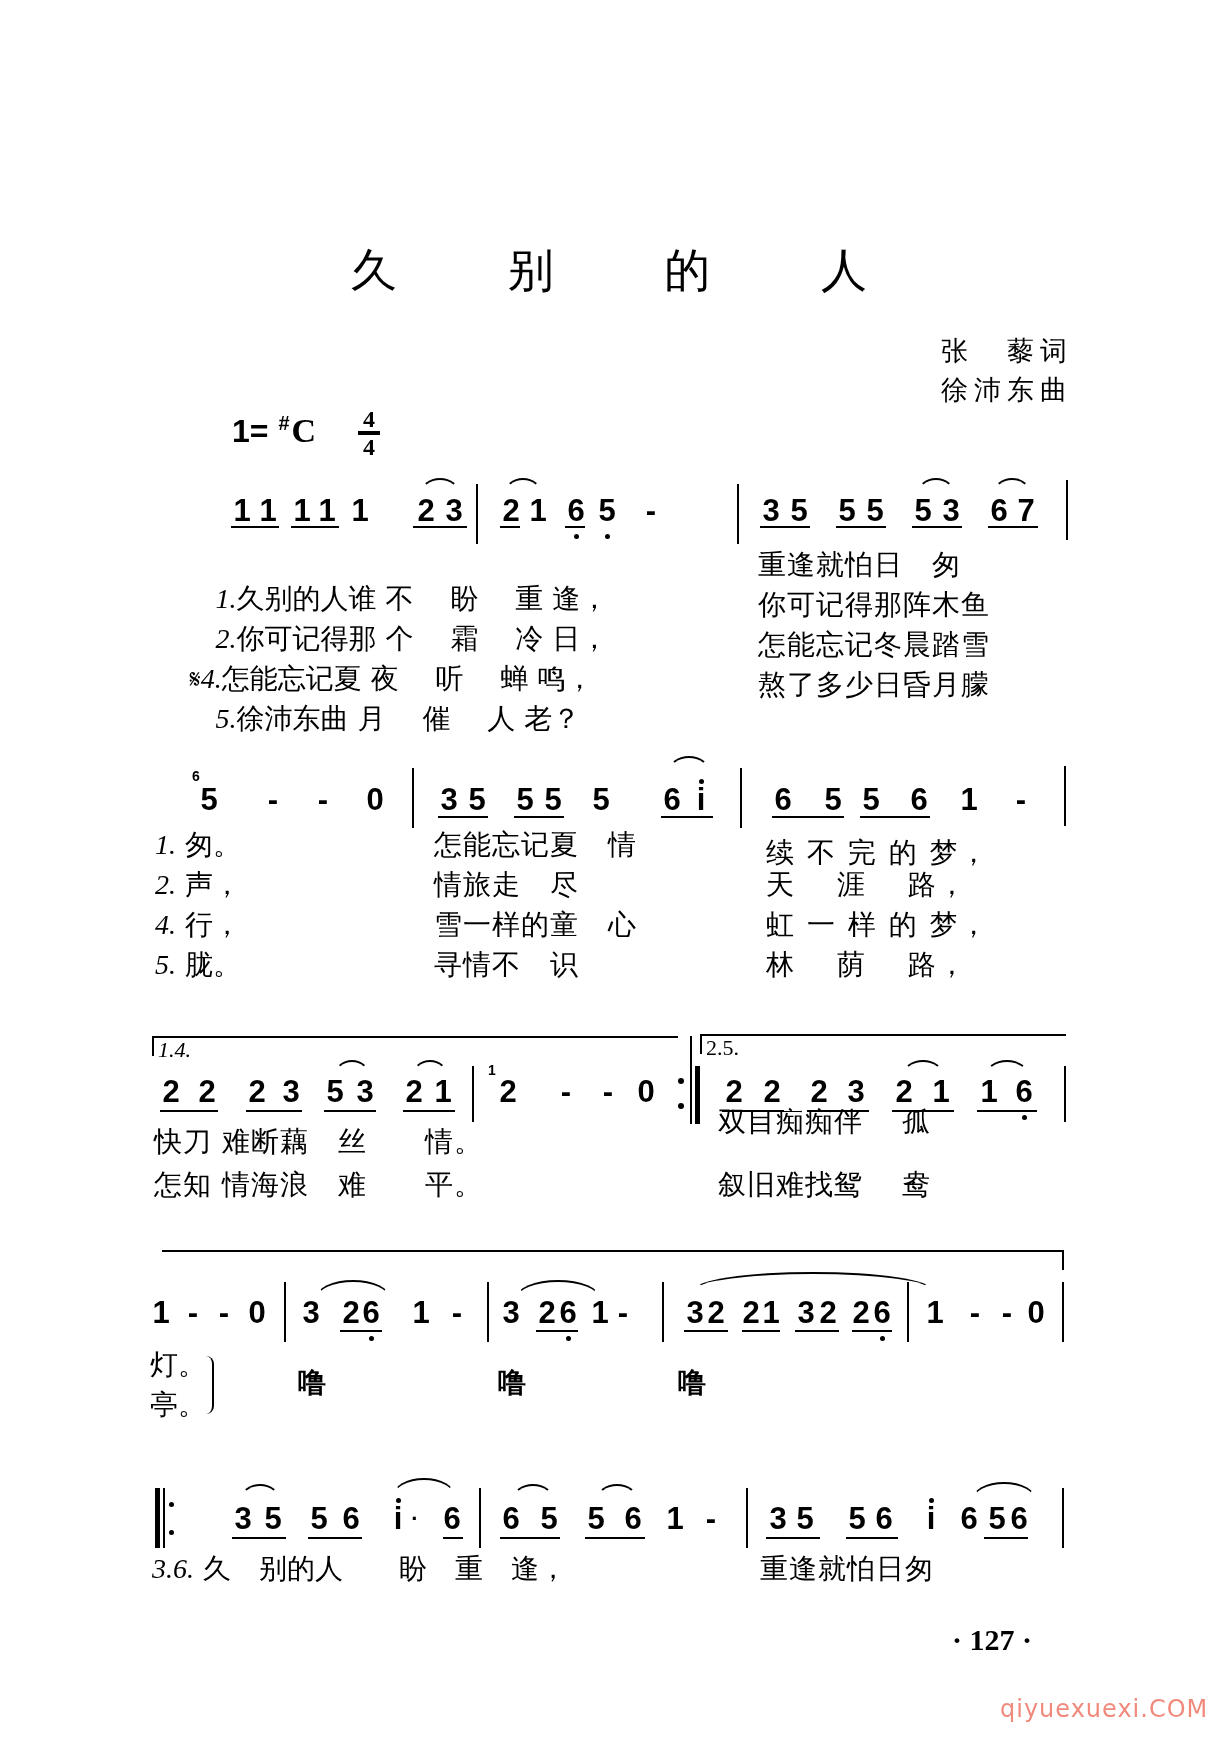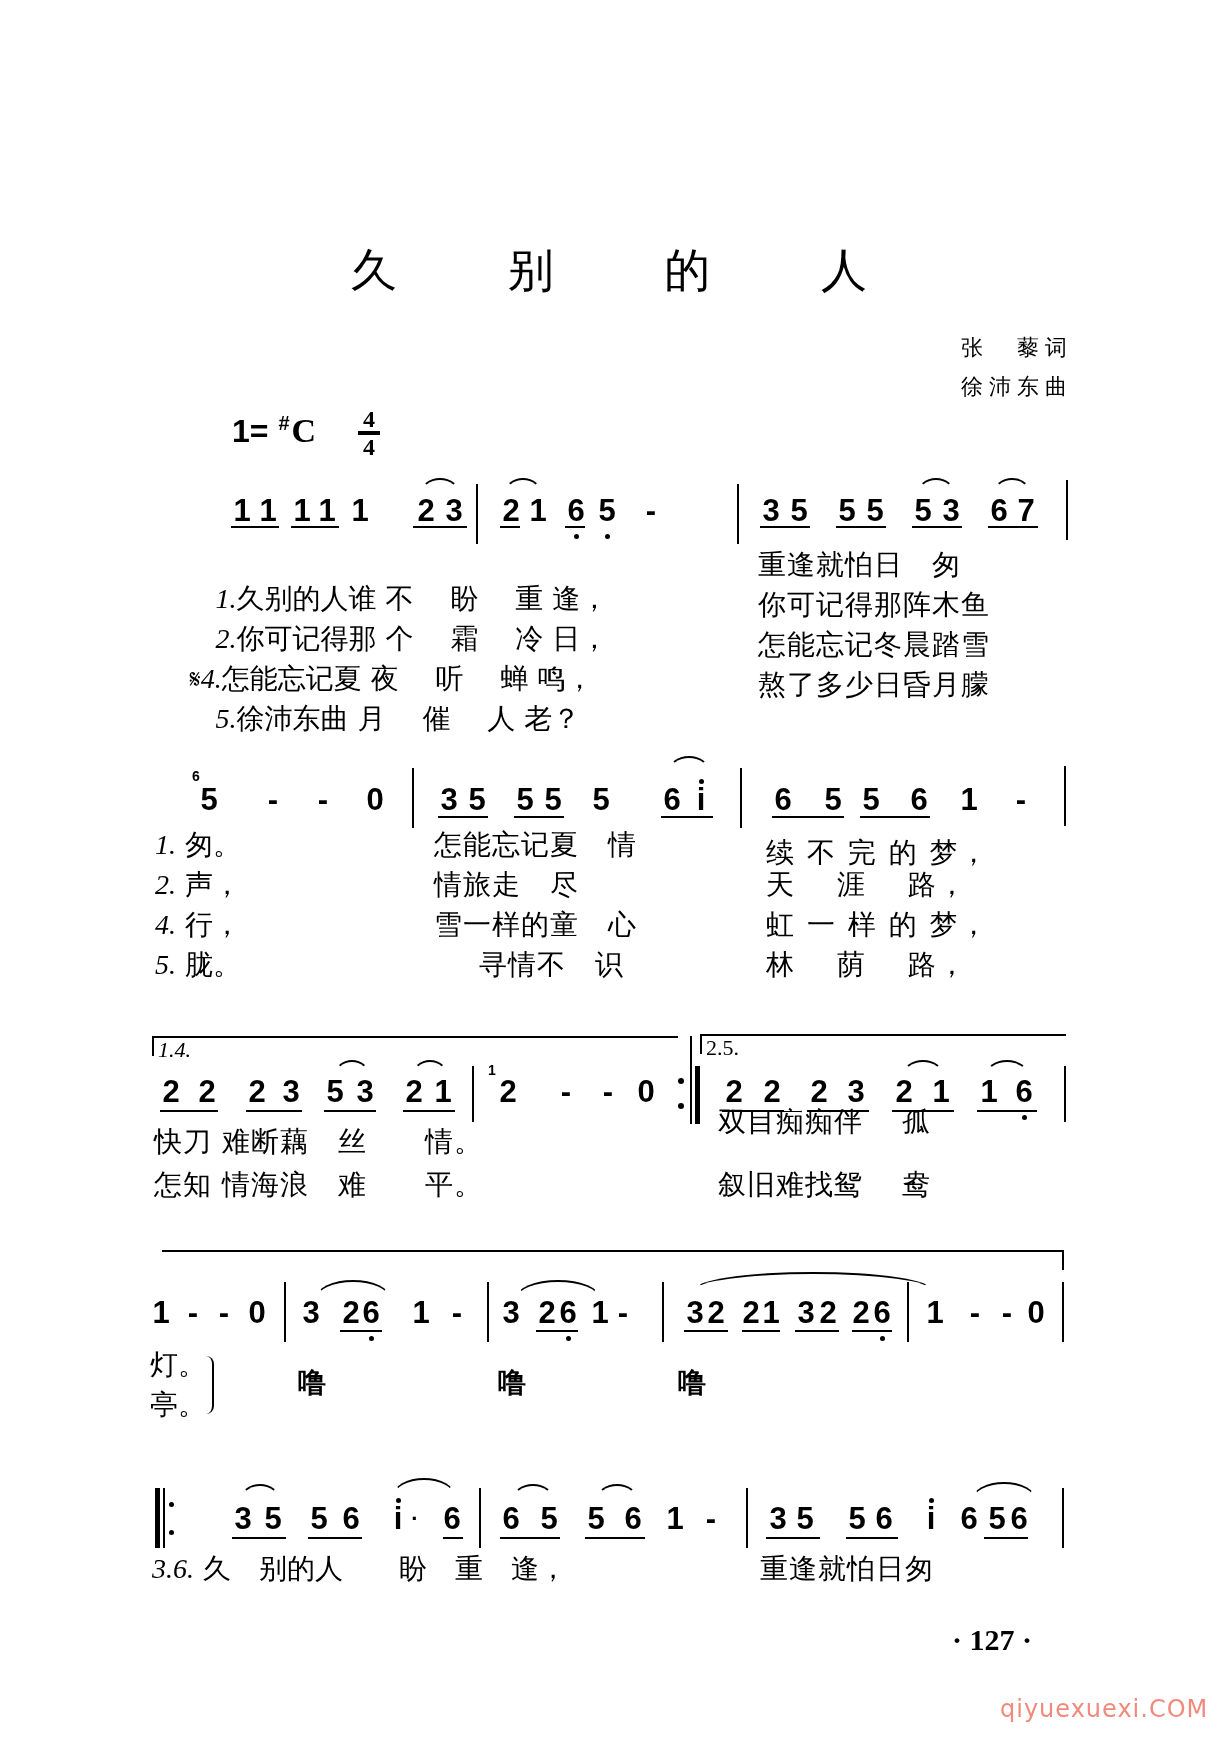--- a/index.html
+++ b/index.html
@@ -1,21 +1,21 @@
 <!DOCTYPE html>
 <html><head>
 <meta charset="utf-8">
 <style>
   html, body { margin:0; padding:0; background:#fff; }
   body { width:1218px; height:1740px; position:relative; overflow:hidden; color:#000;
          font-family: "DejaVu Serif", serif; }
   .abs { position:absolute; }
   .title { top:240px; left:0; width:1218px; text-align:center; font-size:46px; letter-spacing:48px;
            font-family:"DejaVu Serif", serif; font-weight:normal; padding-left:48px; box-sizing:border-box; }
-  .credit { font-size:22px; letter-spacing:6px; right:145px; text-align:right;margin-left:40px; }
+  .credit { font-size:27px; letter-spacing:6px; right:145px; text-align:right;margin-left:40px; }
   .key { left:232px; top:412px; font-family:"Liberation Sans", sans-serif; font-weight:bold; font-size:32px; }
   .key .sharp { font-size:20px; vertical-align:super; margin-left:10px; }
   .key .C { font-family:"Liberation Serif", serif; font-size:34px; margin-left:2px; }
   .tsig { left:358px; top:408px; width:22px; text-align:center; font-family:"Liberation Serif", serif; font-weight:bold; font-size:24px; line-height:22px; }
   .tsig .bar { border-top:2px solid #000; margin:1px 0; }
   .note { font-family:"Liberation Sans", sans-serif; font-weight:bold; font-size:31px; width:22px; text-align:center; line-height:34px; }
   .note.dotb::after { content:""; position:absolute; left:9px; top:40px; width:5px; height:5px; background:#000; border-radius:50%; }
   .note.dott::before { content:""; position:absolute; left:9px; top:-4px; width:5px; height:5px; background:#000; border-radius:50%; }
   .ul { height:2px; background:#000; }
   .bar { width:2px; background:#000; }
@@ -131,21 +131,21 @@
   <div class="abs bar" style="left:1064px;top:766px;height:60px;"></div>
 
   <div class="abs lyric" style="left:155px;top:828px;"><span class="vnum">1.</span> <span>匆。</span></div>
   <div class="abs lyric" style="left:155px;top:868px;"><span class="vnum">2.</span> <span>声，</span></div>
   <div class="abs lyric" style="left:155px;top:908px;"><span class="vnum">4.</span> <span>行，</span></div>
   <div class="abs lyric" style="left:155px;top:948px;"><span class="vnum">5.</span> <span>胧。</span></div>
 
   <div class="abs lyric" style="left:434px;top:828px;letter-spacing:1px;">怎能忘记夏　情</div>
   <div class="abs lyric" style="left:434px;top:868px;letter-spacing:1px;">情旅走　尽</div>
   <div class="abs lyric" style="left:434px;top:908px;letter-spacing:1px;">雪一样的童　心</div>
-  <div class="abs lyric" style="left:434px;top:948px;letter-spacing:1px;margin-left:45px;">寻情不　识</div>
+  <div class="abs lyric" style="left:434px;top:948px;letter-spacing:1px;">寻情不　识</div>
 
   <div class="abs lyric" style="left:766px;top:828px;letter-spacing:2px;margin-top:8px;">续 不 完 的 梦，</div>
   <div class="abs lyric" style="left:766px;top:868px;letter-spacing:2px;">天　 涯　 路，</div>
   <div class="abs lyric" style="left:766px;top:908px;letter-spacing:2px;">虹 一 样 的 梦，</div>
   <div class="abs lyric" style="left:766px;top:948px;letter-spacing:2px;">林　 荫　 路，</div>
 </div>
 
 <div>
   <div class="abs ending" style="left:152px;top:1036px;width:520px;font-style:italic;"><span>1.4.</span></div>
   <div class="abs ending" style="left:700px;top:1034px;width:360px;"><span>2.5.</span></div>

